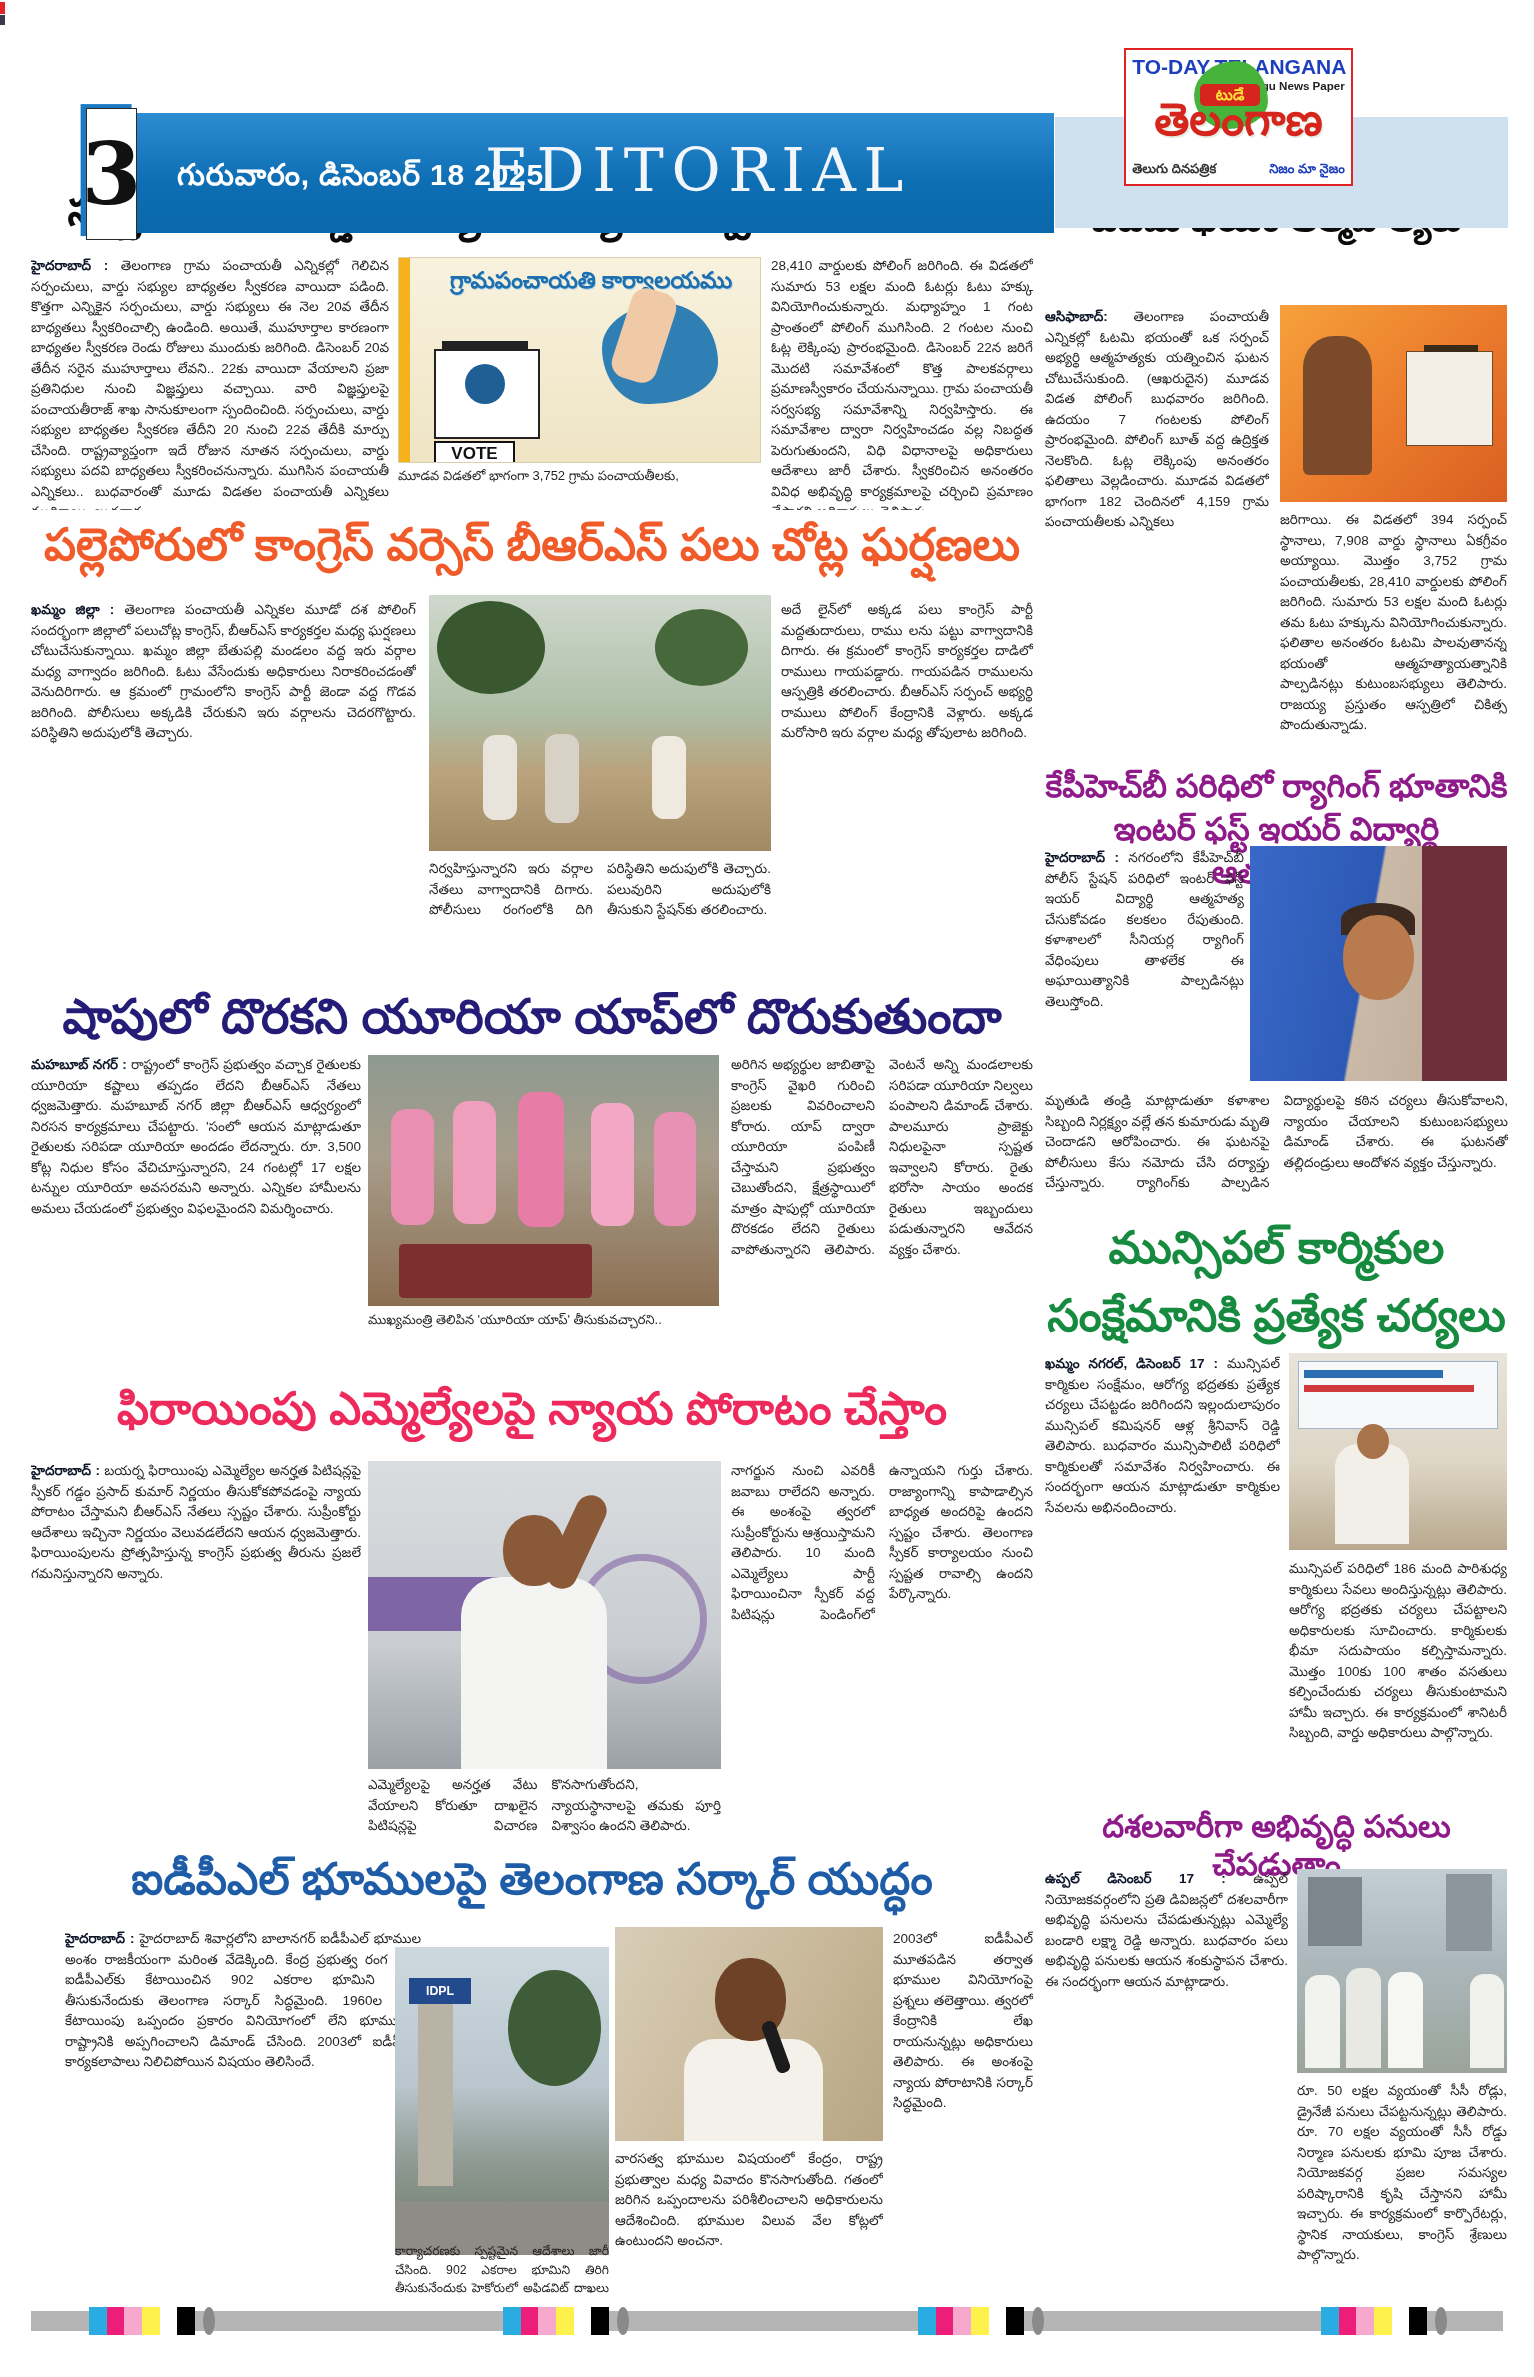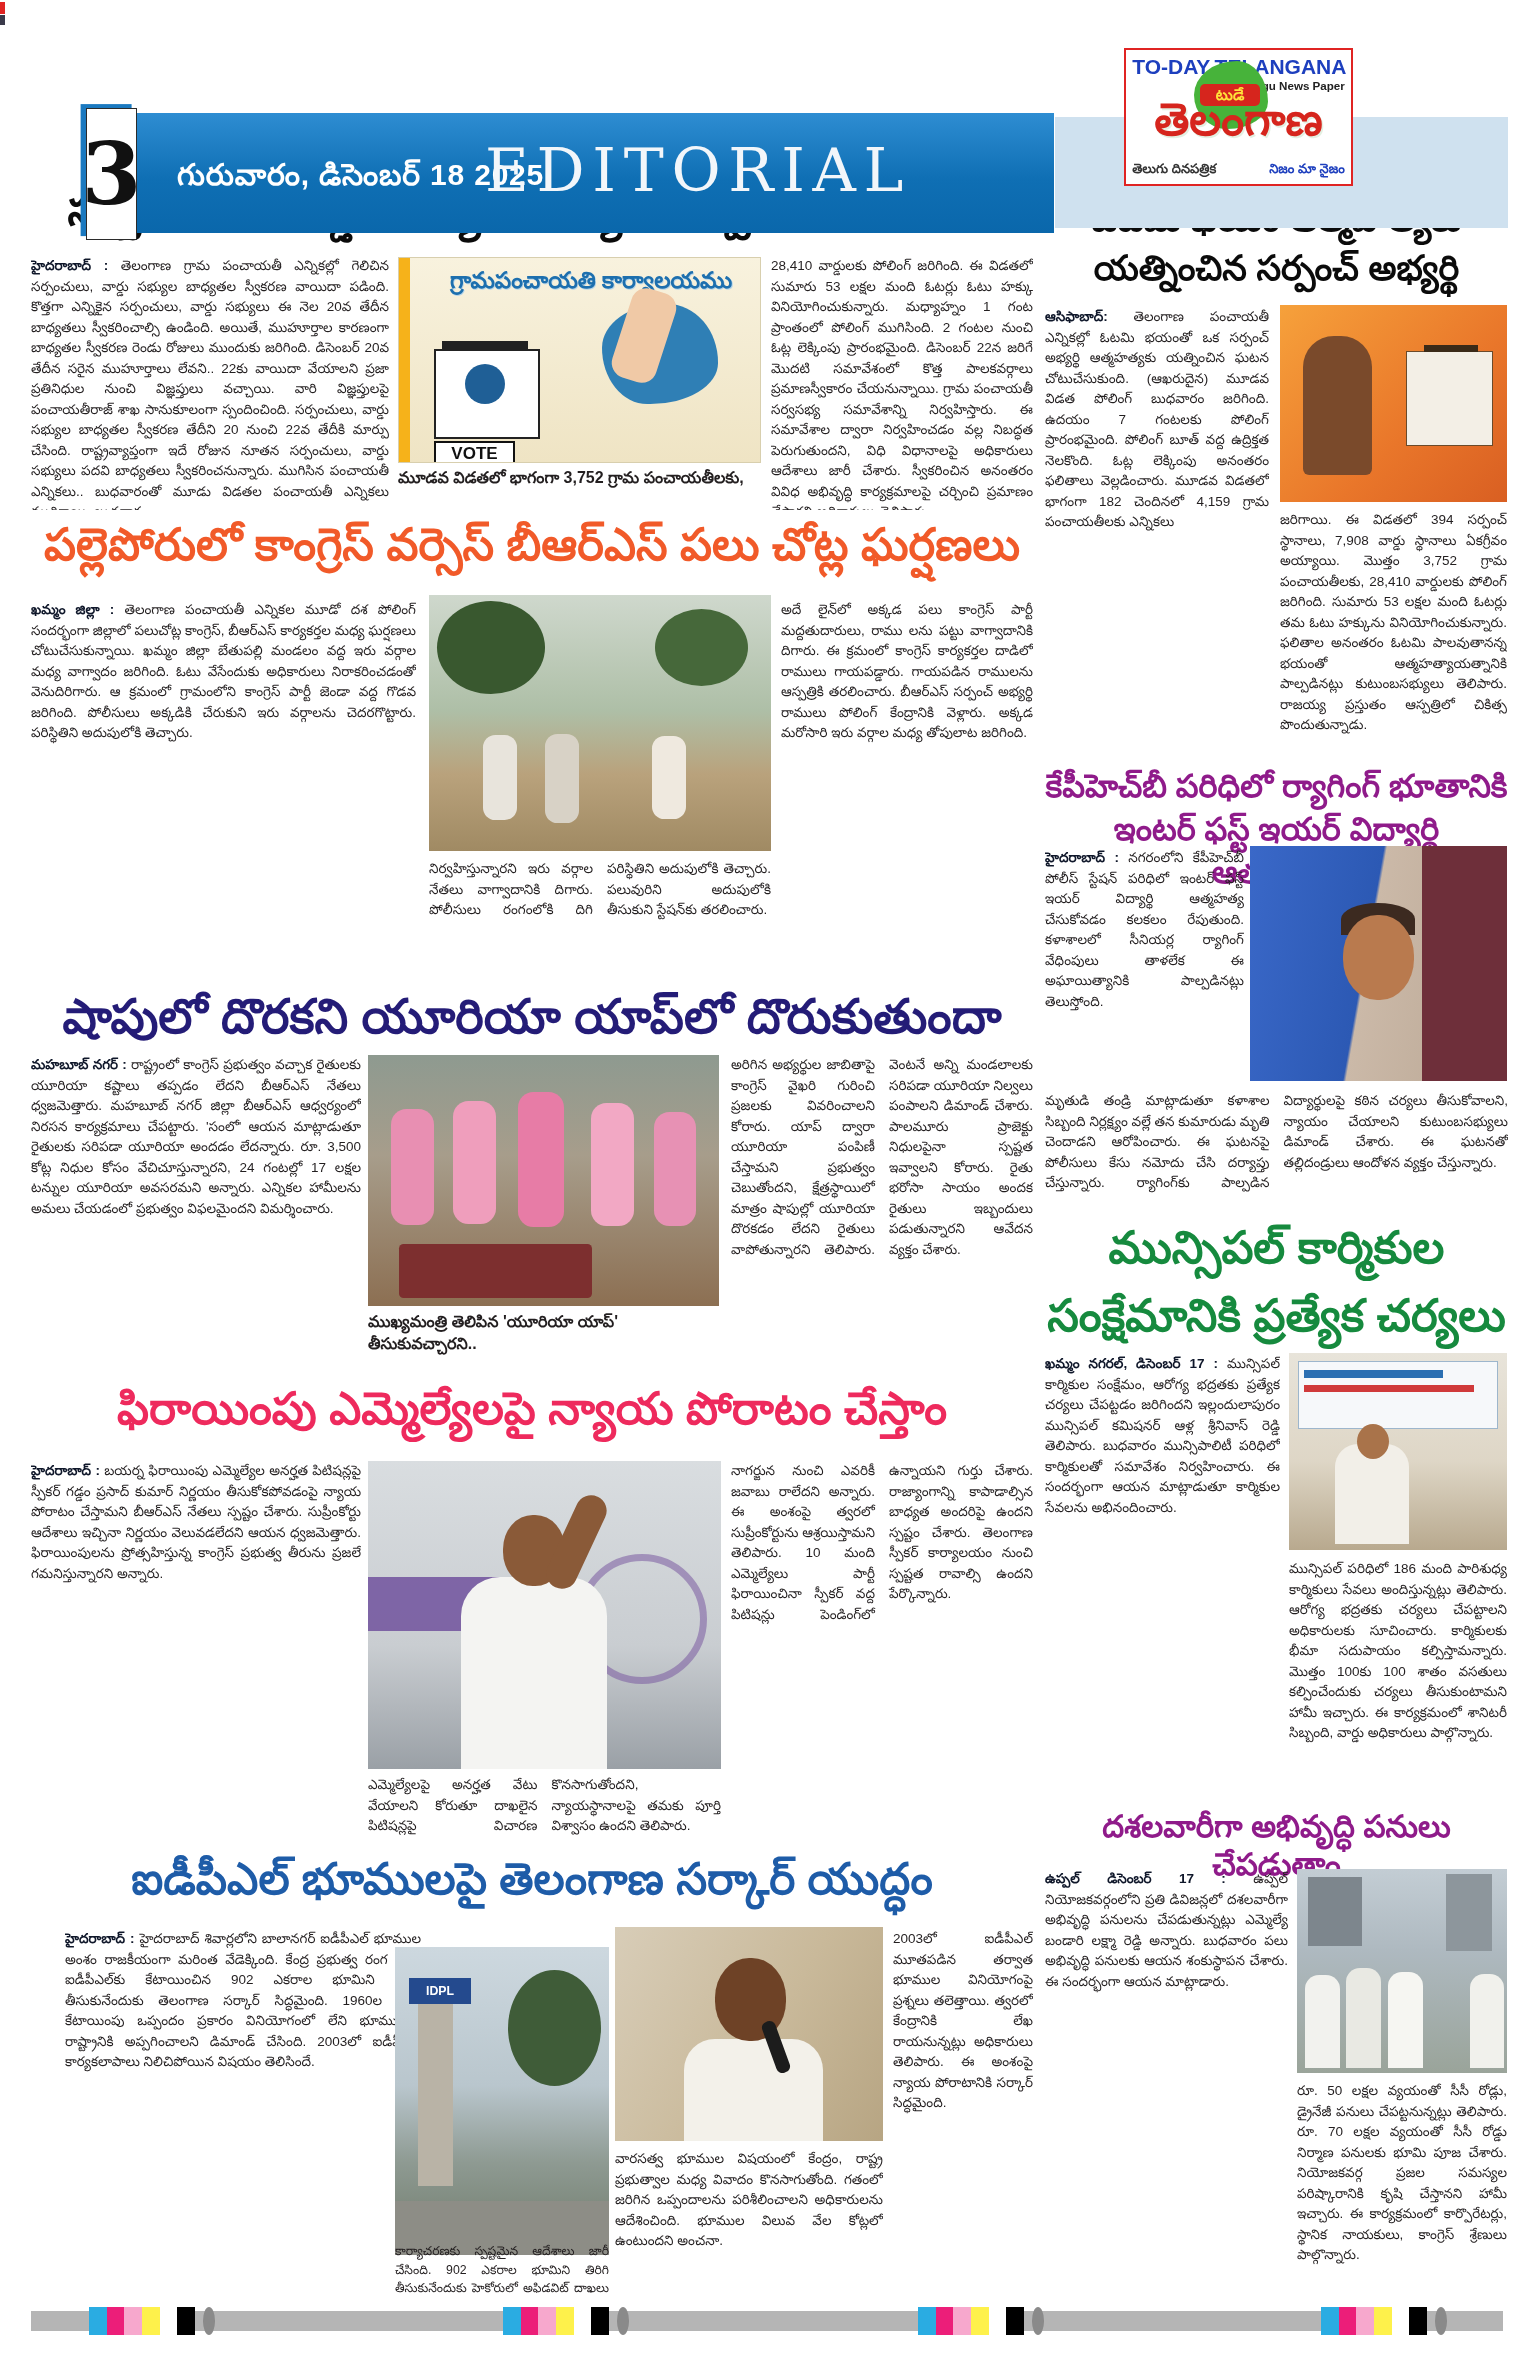--- a/index.html
+++ b/index.html
@@ -37,21 +37,21 @@
   .hl-a2{left:1045px;top:194px;width:463px;font-size:35px;color:#0b0b0b;line-height:1.4;}
   .hl-a3{left:31px;top:518px;width:1002px;font-size:45px;color:#f15a29;}
   .hl-a4{left:31px;top:988px;width:1002px;font-size:48px;color:#241c77;}
   .hl-a5{left:1045px;top:765px;width:463px;font-size:32px;color:#8f1b8a;line-height:1.35;}
   .hl-a6{left:1045px;top:1214px;width:463px;font-size:45px;color:#168a3e;line-height:1.5;}
   .hl-a7{left:31px;top:1382px;width:1002px;font-size:45px;color:#ee2a5d;}
   .hl-a8{left:31px;top:1852px;width:1002px;font-size:44px;color:#1e5ca8;}
   .hl-a9{left:1045px;top:1808px;width:463px;font-size:31px;color:#8f1b8a;}
   .body-txt{font-size:13.5px;line-height:1.52;text-align:justify;color:#231f20;overflow:hidden;}
   .dateline{color:#0f172a;font-weight:bold;}
-  .caption{font-size:16px;color:#231f20;line-height:1.35;font-weight:bold;}
+  .caption{font-size:13px;color:#231f20;line-height:1.35;}
   .cols2{column-count:2;column-gap:14px;}
   
   .photo{overflow:hidden;}
   .ph-a1{left:398px;top:257px;width:361px;height:204px;background:linear-gradient(#f8f2de,#efe4c4);border:0.8px solid #d8cfae;}
   .ph-a1-strip{position:absolute;left:0;top:0;width:10.8px;height:100%;background:#f6b21a;}
   .ph-a1-banner{position:absolute;left:31px;top:9.3px;right:7.7px;text-align:center;color:#1d6fae;font-size:23px;font-weight:800;
       text-shadow:0.8px 0.8px 0 #b5d4e8;}
   .ph-a1-map{position:absolute;right:42px;top:46px;width:116px;height:100px;background:#2f7fb5;
       border-radius:55% 45% 60% 40%/45% 60% 42% 58%;}
   .ph-a1-box{position:absolute;left:35px;top:91px;width:102px;height:86px;background:#ffffff;border:2.3px solid #222;}
@@ -158,21 +158,20 @@
     <div class="ph-a1-box"></div>
     <div class="ph-a1-slot"></div>
     <div class="ph-a1-circle"></div>
     <div class="ph-a1-vote">VOTE</div>
   </div>
   <div class="abs caption" style="left:398px;top:467px;width:361px;">మూడవ విడతలో భాగంగా 3,752 గ్రామ పంచాయతీలకు,</div>
   <div class="abs body-txt" style="left:771px;top:256px;width:262px;height:254px;">28,410 వార్డులకు పోలింగ్ జరిగింది. ఈ విడతలో సుమారు 53 లక్షల మంది ఓటర్లు ఓటు హక్కు వినియోగించుకున్నారు. మధ్యాహ్నం 1 గంట ప్రాంతంలో పోలింగ్ ముగిసింది. 2 గంటల నుంచి ఓట్ల లెక్కింపు ప్రారంభమైంది. డిసెంబర్ 22న జరిగే మొదటి సమావేశంలో కొత్త పాలకవర్గాలు ప్రమాణస్వీకారం చేయనున్నాయి. గ్రామ పంచాయతీ సర్వసభ్య సమావేశాన్ని నిర్వహిస్తారు. ఈ సమావేశాల ద్వారా నిర్వహించడం వల్ల నిబద్ధత పెరుగుతుందని, విధి విధానాలపై అధికారులు ఆదేశాలు జారీ చేశారు. స్వీకరించిన అనంతరం వివిధ అభివృద్ధి కార్యక్రమాలపై చర్చించి ప్రమాణం చేస్తారని అధికారులు తెలిపారు.</div>
 
   <div class="abs headline hl-a2">
     <div>ఓటమి భయం ఆత్మహత్యకు</div>
-    <div>యత్నించిన సర్పంచ్ అభ్యర్థి</div>
   </div>
   <div class="abs body-txt" style="left:1045px;top:307px;width:224px;height:455px;">
     <span class="dateline">ఆసిఫాబాద్:</span>
     <span>తెలంగాణ పంచాయతీ ఎన్నికల్లో ఓటమి భయంతో ఒక సర్పంచ్ అభ్యర్థి ఆత్మహత్యకు యత్నించిన ఘటన చోటుచేసుకుంది. (ఆఖరుదైన) మూడవ విడత పోలింగ్ బుధవారం జరిగింది. ఉదయం 7 గంటలకు పోలింగ్ ప్రారంభమైంది. పోలింగ్ బూత్ వద్ద ఉద్రిక్తత నెలకొంది. ఓట్ల లెక్కింపు అనంతరం ఫలితాలు వెల్లడించారు. మూడవ విడతలో భాగంగా 182 చెందినలో 4,159 గ్రామ పంచాయతీలకు ఎన్నికలు</span>
   </div>
   <div class="abs photo ph-a2">
     <div class="ph-a2-fig"></div>
     <div class="ph-a2-box"></div>
     <div class="ph-a2-slot"></div>
   </div>

